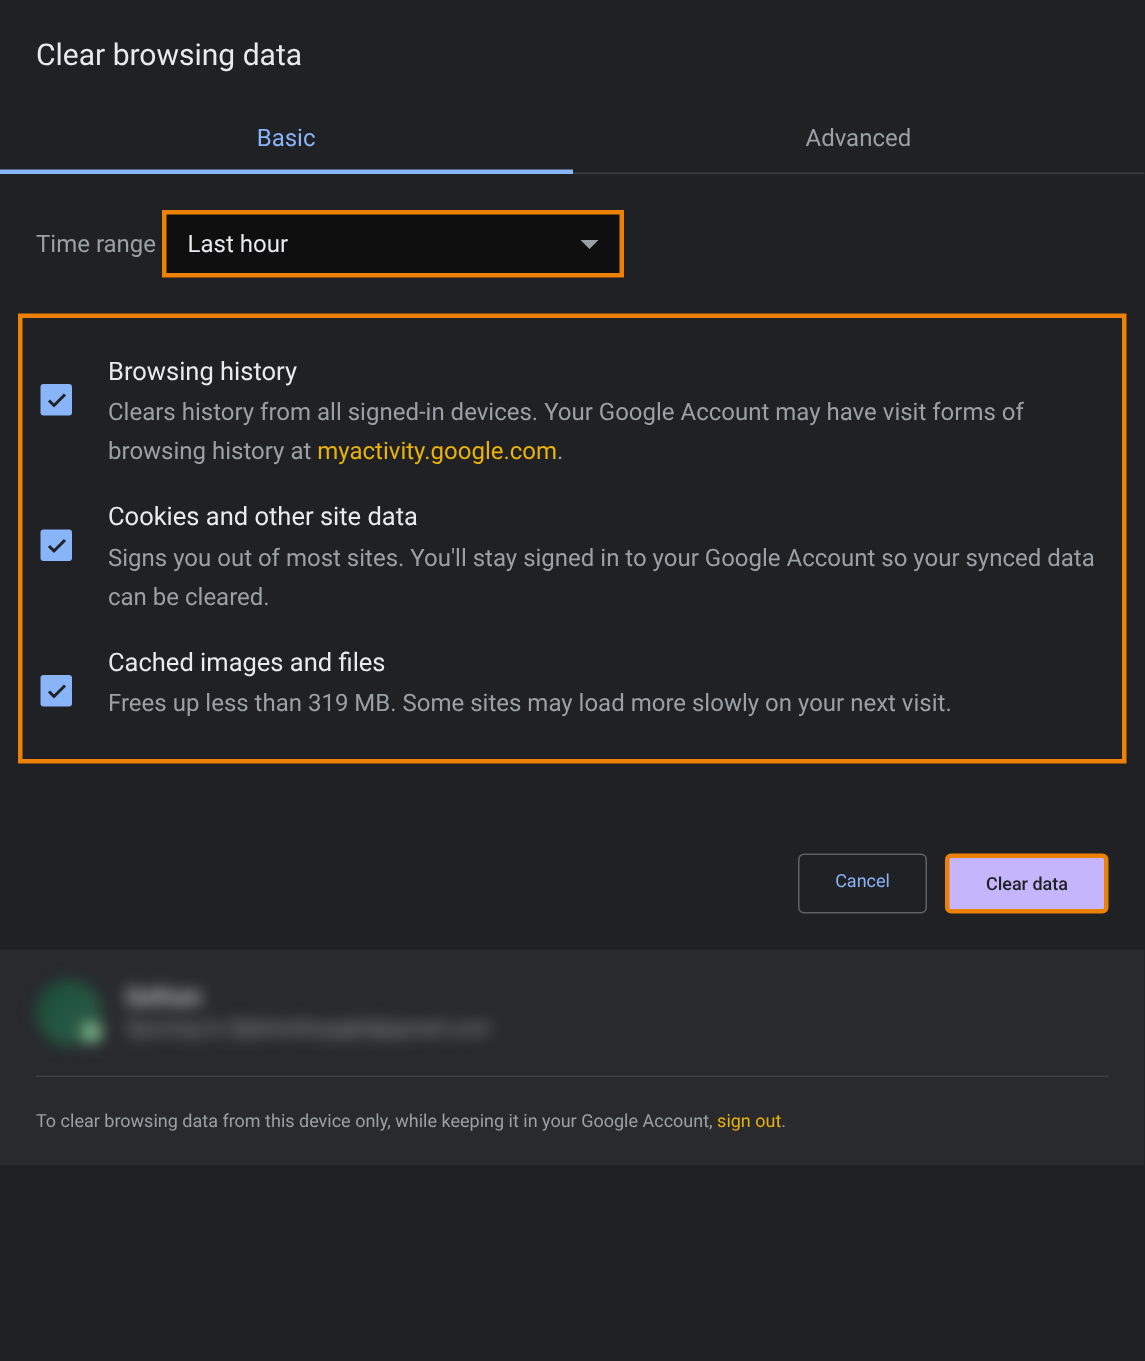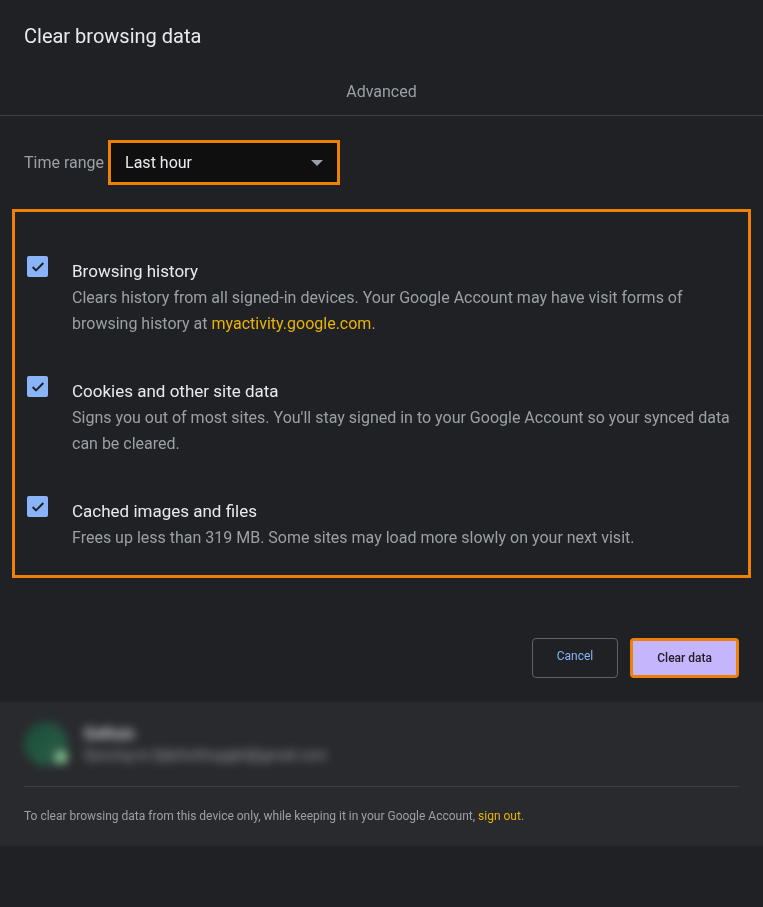--- a/index.html
+++ b/index.html
@@ -58,21 +58,21 @@
       color: #9aa0a6;
       font-size: 16px;
     }
     .time-range-select {
       border: 3px solid #ed8106;
       background: #0f0f0f;
       padding: 10px 14px;
       display: flex;
       align-items: center;
       justify-content: space-between;
-      width: 232px;
+      width: 308px;
       cursor: pointer;
     }
     .time-range-value {
       color: #e8eaed;
       font-size: 16px;
     }
     .dropdown-icon {
       width: 0;
       height: 0;
       border-left: 6px solid transparent;
@@ -100,21 +100,20 @@
       justify-content: center;
       cursor: pointer;
       flex-shrink: 0;
       margin-top: 18px;
     }
     .checkmark {
       color: #202124;
     }
     .option-text {
       flex: 1;
-      margin-top: 23px;
     }
     .option-title {
       font-size: 17px;
       color: #e8eaed;
       margin-bottom: 4px;
     }
     .option-desc {
       font-size: 16px;
       color: #9aa0a6;
       line-height: 1.6;
@@ -200,20 +199,21 @@
       line-height: 1.6;
     }
   </style>
 </head>
 <body>
 
 <div class="dialog">
   <div class="title">Clear browsing data</div>
 
   <div class="tabs">
+    <div class="tab active">Basic</div>
     <div class="tab">Advanced</div>
   </div>
 
   <div class="time-range-row">
     <span class="time-range-label">Time range</span>
     <div class="time-range-select">
       <span class="time-range-value">Last hour</span>
       <span class="dropdown-icon"></span>
     </div>
   </div>

